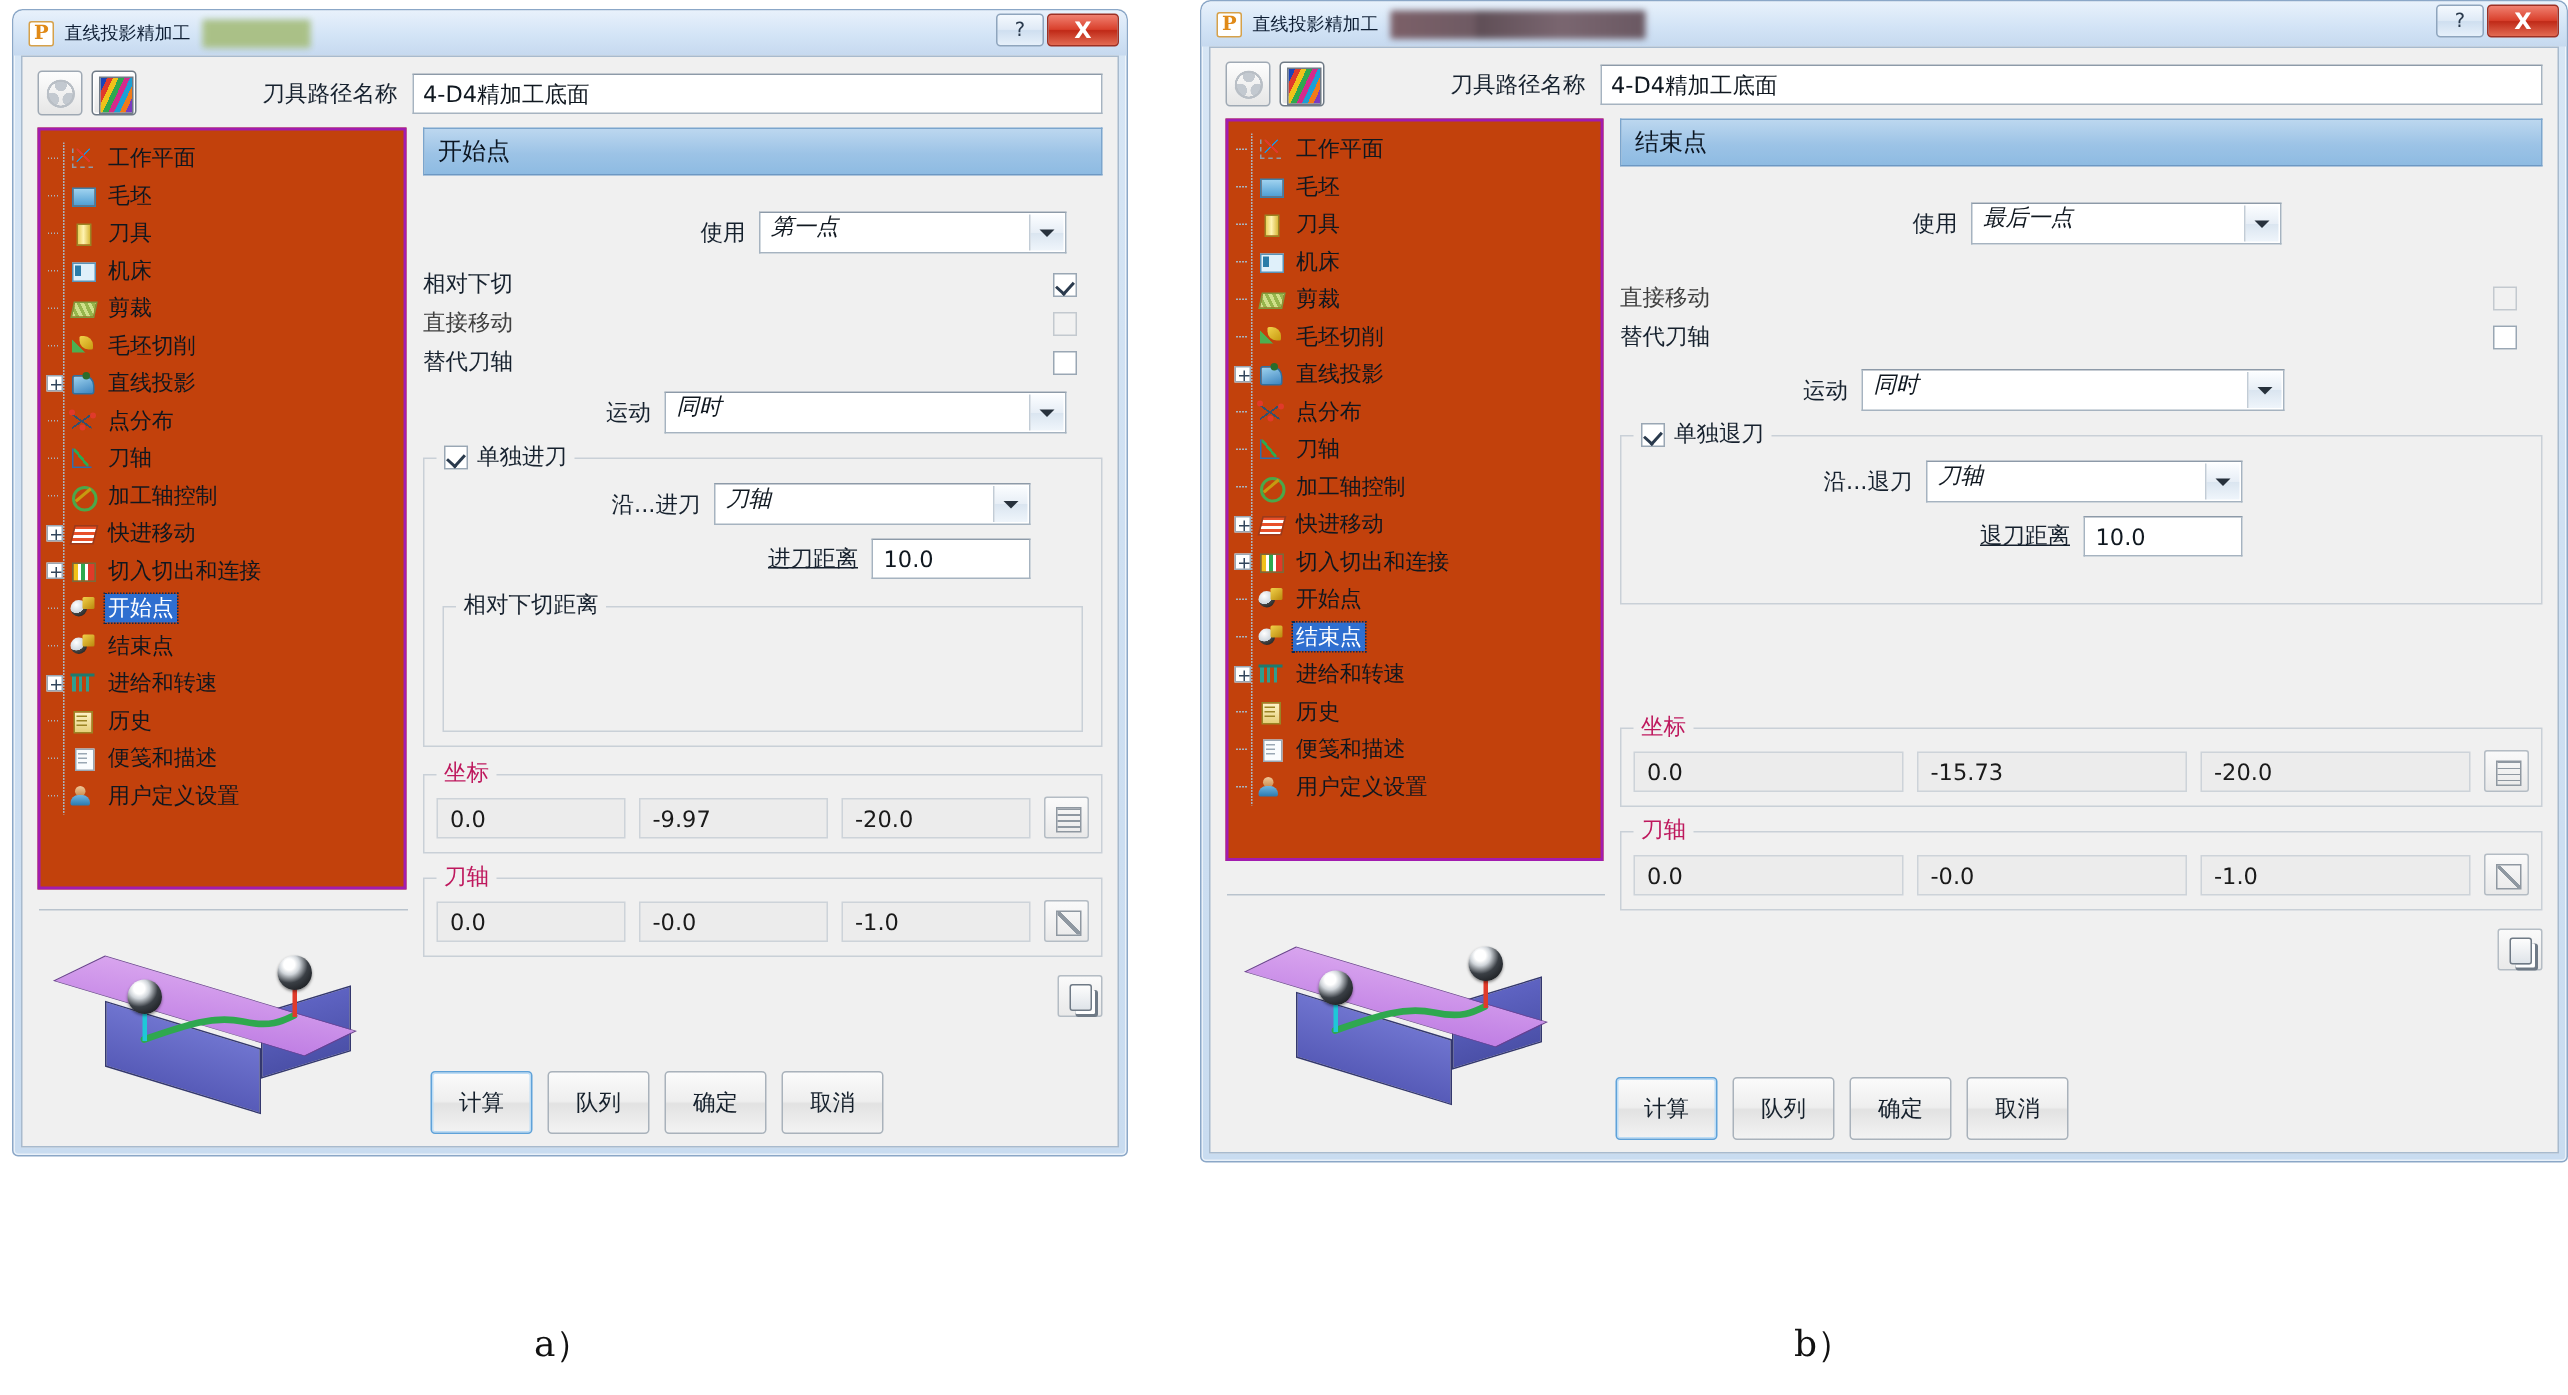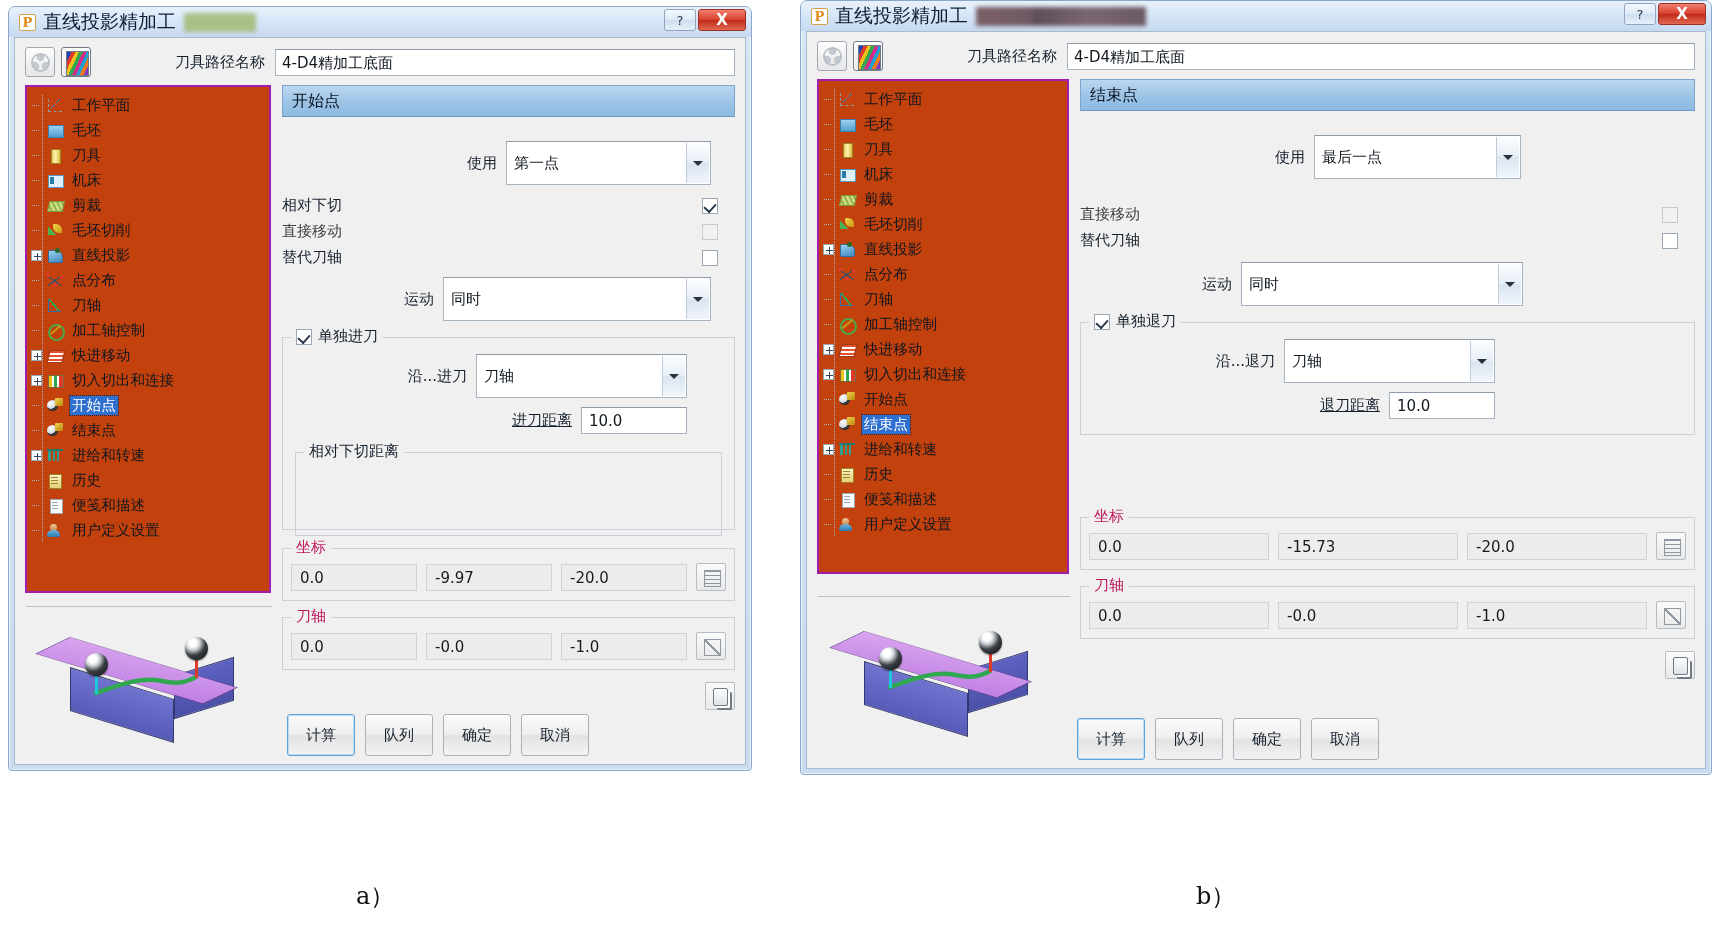--- a/index.html
+++ b/index.html
@@ -29,21 +29,21 @@
     background: linear-gradient(180deg,#e8f1fb 0%, #d3e4f6 55%, #c6d9ef 100%);
     border-radius: 6px 6px 0 0;
   }
   .app-glyph {
     width: 17px; height: 17px; margin-right: 7px;
     background: #fff; border: 1px solid #d6a14a; border-radius: 2px;
     color: #e08a18; font-weight: bold; font-size: 13px;
     line-height: 15px; text-align: center;
     font-family: "DejaVu Serif","Liberation Serif",serif;
   }
-  .title-text { font-size: 19px; color: #0d1d33; white-space: nowrap; }
+  .title-text { font-size: 12px; color: #0d1d33; white-space: nowrap; }
   .title-redact {
     margin-left: 8px; height: 19px; border-radius: 1px;
   }
   .redact-a { width: 72px; background:#a8bf82; filter: blur(2px); opacity:.95; }
   .redact-b { width: 170px;
     background: linear-gradient(90deg,#7c6068 0%,#6e5a63 33%,#5f4e56 34%,#7a6670 67%,#6a5862 100%);
     filter: blur(2.2px);
   }
   .win-btns { position: absolute; right: 5px; top: 2px; display: flex; }
   .wbtn {
@@ -231,23 +231,23 @@
     height: 32px; display: flex; align-items: center; padding-left: 9px;
     font-size: 16px; color: #0c1622;
     background: linear-gradient(180deg,#bcd7ef 0%,#9cc3e6 55%,#8ebbe2 100%);
     border: 1px solid #7ba5cd; border-bottom-color:#6d98c3;
   }
   .panel-body { position: relative; padding-top: 24px; }
 
   .frow { display: flex; align-items: center; margin-bottom: 11px; }
   .frow .lab { font-size: 15px; color: #16212e; text-align: right; white-space: nowrap; }
   .combo {
-    height: 44px; background: #fff; border: 1px solid #a6b3c0; border-top-color:#8d9aa8;
-    display: flex; align-items: center; padding-left: 7px;
-    font-size: 15px; color: #101820; position: relative;
+    height: 28px; background: #fff; border: 1px solid #a6b3c0; border-top-color:#8d9aa8;
+    display: flex; padding-left: 7px;
+    font-size: 15px; color: #101820; position: relative; font-style: italic;
   }
   .combo .arr {
     position: absolute; right: 1px; top: 1px; bottom: 1px; width: 23px;
     background: linear-gradient(180deg,#fbfdff,#e7eef6 50%,#dae5f0 51%,#eff5fb);
     border-left: 1px solid #c2ccd6; display:flex; align-items:center; justify-content:center;
   }
   .combo .arr::after {
     content:""; border-left:5px solid transparent; border-right:5px solid transparent;
     border-top:5px solid #27313c;
   }

